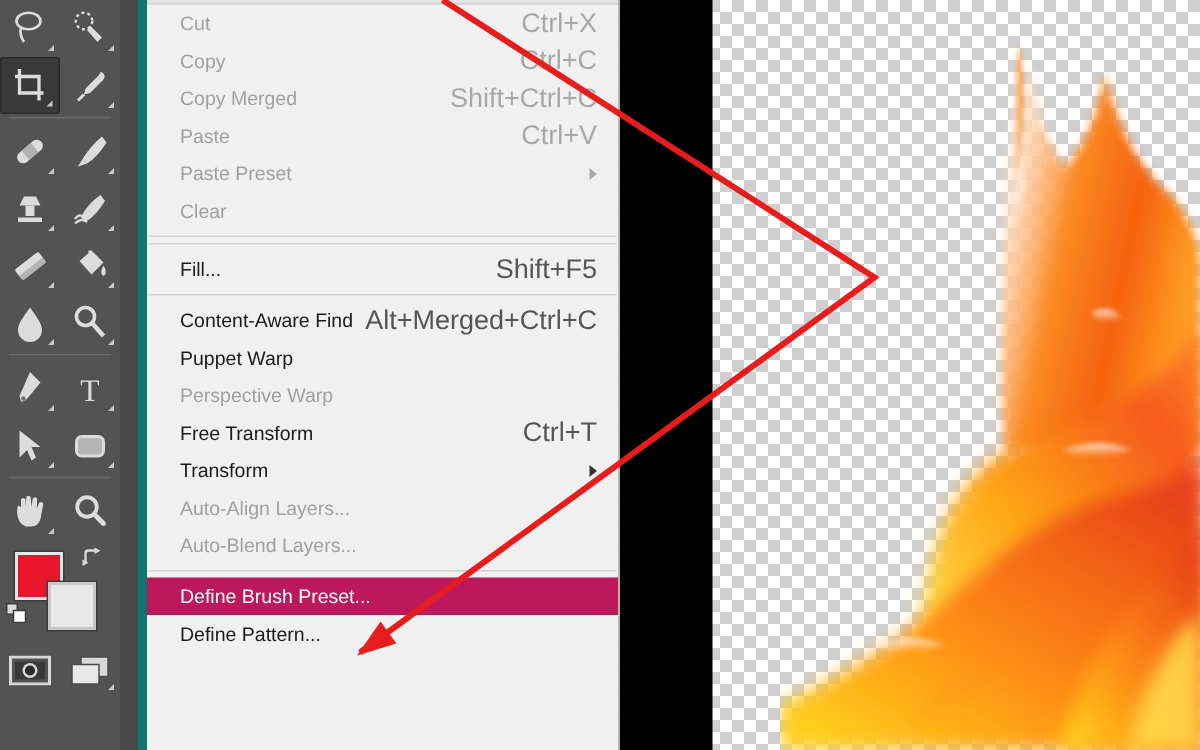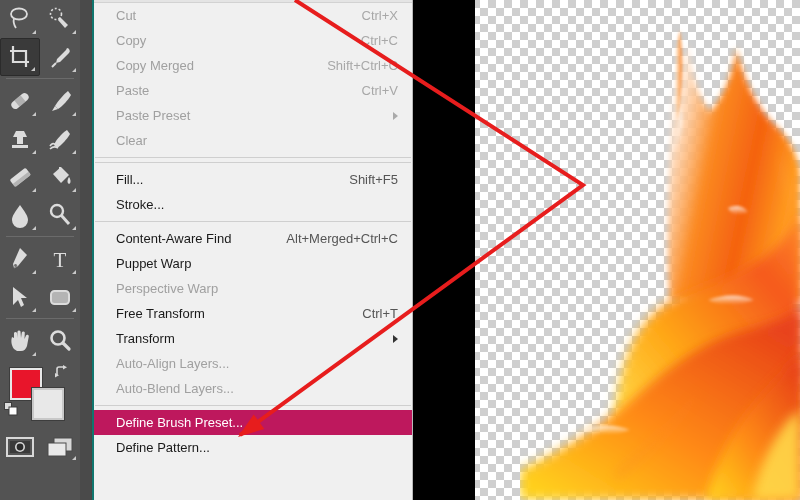--- a/index.html
+++ b/index.html
@@ -77,37 +77,37 @@
   .swap-arrow{position:absolute;right:10px;top:4px;width:16px;height:16px;}
   .default-sw{position:absolute;left:4px;top:42px;width:14px;height:14px;}
 
   .mode-row{display:flex;height:34px;align-items:center;}
   .mode-cell{width:40px;height:34px;display:flex;align-items:center;justify-content:center;position:relative;}
 
   
   .menu{
     position:absolute;left:92px;top:0;width:321px;height:500px;
     background:#f0f0f0;
-    border-left:2px solid #0f766e;
+    border-left:6px solid #0f766e;
     border-right:1px solid #b9b9b9;
     box-sizing:border-box;
     box-shadow:1px 0 3px rgba(0,0,0,.25);
   }
   .menu-top-line{height:2px;background:#e4e4e4;border-bottom:1px solid #d2d2d2;}
   .menu-item{
     position:relative;height:25px;line-height:25px;
     padding:0 12px 0 22px;
     font-size:13px;color:#1a1a1a;
     white-space:nowrap;
     box-sizing:border-box;
   }
   .menu-item.disabled{color:#a0a0a0;}
   .menu-item.selected{background:#be185d;color:#ffffff;}
   .menu-item .accel{
-    position:absolute;right:14px;top:0;font-size:13px;color:#555;
+    position:absolute;right:14px;top:0;font-size:18px;color:#555;
   }
   .menu-item.disabled .accel{color:#a8a8a8;}
   .menu-item .submenu-arrow{
     position:absolute;right:14px;top:9px;width:0;height:0;
     border-top:4px solid transparent;
     border-bottom:4px solid transparent;
     border-left:5px solid #333;
   }
   .menu-item.disabled .submenu-arrow{border-left-color:#aaa;}
   .menu-sep{height:1px;background:#cfcfcf;margin:4px 1px;}
@@ -386,21 +386,20 @@
     <div id="menu-body">
         <div class="menu-item disabled"><span>Cut</span><span class="accel">Ctrl+X</span></div>
         <div class="menu-item disabled"><span>Copy</span><span class="accel">Ctrl+C</span></div>
         <div class="menu-item disabled"><span>Copy Merged</span><span class="accel">Shift+Ctrl+C</span></div>
         <div class="menu-item disabled"><span>Paste</span><span class="accel">Ctrl+V</span></div>
         <div class="menu-item disabled"><span>Paste Preset</span><span class="submenu-arrow"></span></div>
         <div class="menu-item disabled"><span>Clear</span></div>
         <div class="menu-sep"></div>
         <div class="menu-sep"></div>
         <div class="menu-item"><span>Fill...</span><span class="accel">Shift+F5</span></div>
-        <div class="menu-item"><span>Stroke...</span></div>
         <div class="menu-sep"></div>
         <div class="menu-item"><span>Content-Aware Find</span><span class="accel">Alt+Merged+Ctrl+C</span></div>
         <div class="menu-item"><span>Puppet Warp</span></div>
         <div class="menu-item disabled"><span>Perspective Warp</span></div>
         <div class="menu-item"><span>Free Transform</span><span class="accel">Ctrl+T</span></div>
         <div class="menu-item"><span>Transform</span><span class="submenu-arrow"></span></div>
         <div class="menu-item disabled"><span>Auto-Align Layers...</span></div>
         <div class="menu-item disabled"><span>Auto-Blend Layers...</span></div>
         <div class="menu-sep"></div>
         <div class="menu-item selected"><span>Define Brush Preset...</span></div>

